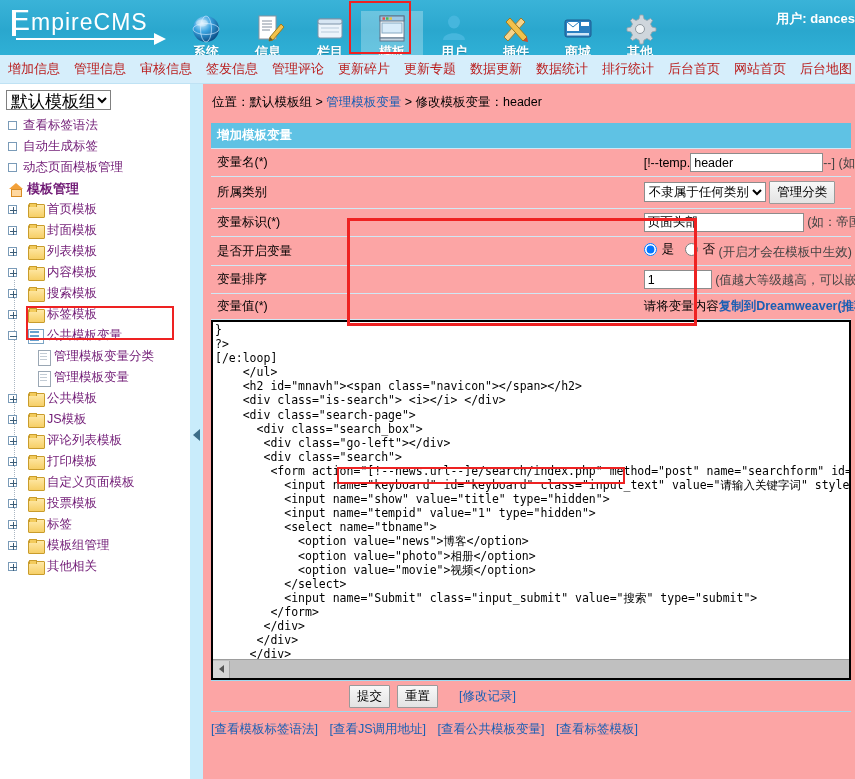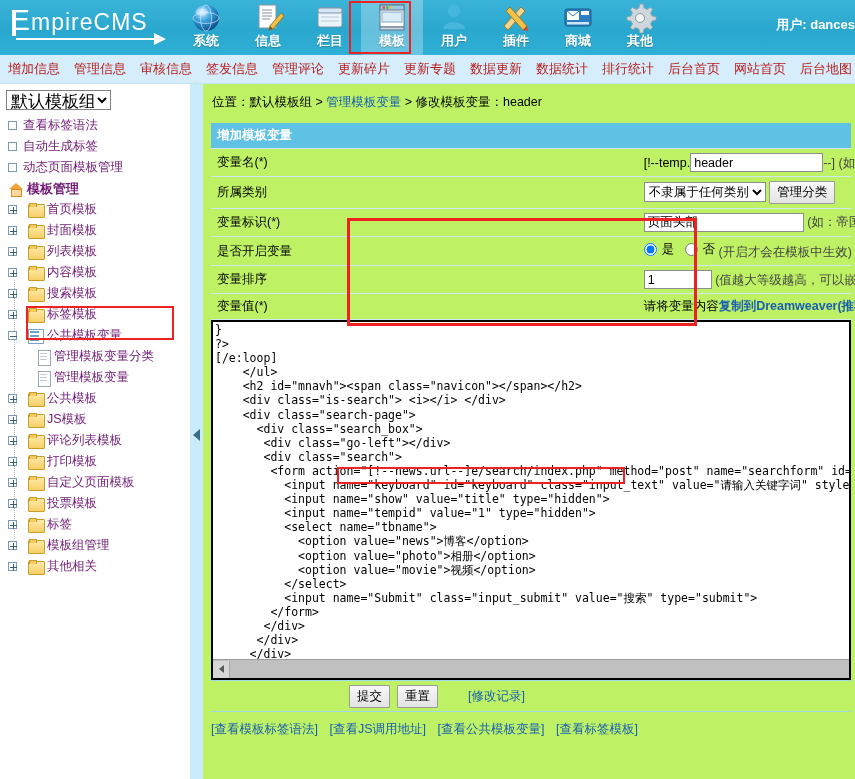--- a/index.html
+++ b/index.html
@@ -42,21 +42,21 @@
     border-left: 12px solid #fff;
     border-top: 6px solid transparent;
     border-bottom: 6px solid transparent;
   }
   #logo .ebar {
     position: absolute; left: 6px; top: 8px;
     width: 4px; height: 26px; background: #fff;
   }
 
   #mainnav {
-    position: absolute; left: 175px; top: 0; height: 55px;
+    position: absolute; left: 175px; top: 11px; height: 55px;
     display: flex; align-items: flex-start;
   }
   .navitem {
     width: 62px; height: 55px;
     text-align: center;
     position: relative;
     cursor: pointer;
   }
   .navitem.active { background: rgba(255,255,255,0.28); }
   .navitem .ic {
@@ -70,21 +70,21 @@
     text-shadow: 0 1px 1px rgba(0,0,0,.25);
   }
   #redbox-nav {
     position: absolute; left: 349px; top: 1px;
     width: 62px; height: 53px;
     border: 2px solid #ee2222;
     pointer-events: none;
     z-index: 9;
   }
   #userinfo {
-    position: absolute; right: 0px; top: 16px;
+    position: absolute; right: 0px; top: 10px;
     color: #ffffff; font-size: 13px; font-weight: bold;
     white-space: nowrap;
   }
 
   
   #subnav {
     height: 29px;
     background: #d6eefb;
     border-bottom: 1px solid #bfe2f4;
     display: flex; align-items: center;
@@ -231,21 +231,21 @@
   #collapse .ar {
     position: absolute; left: 3px; top: 345px;
     border-top: 6px solid transparent;
     border-bottom: 6px solid transparent;
     border-right: 7px solid #3c6d88;
   }
 
   
   #main {
     flex: 1;
-    background: #bef264;
+    background: #fca5a5;
     padding: 10px 0 15px 8px;
     overflow: hidden;
     position: relative;
   }
   #breadcrumb {
     font-size: 12.5px; color: #000; margin: 0 0 12px 1px;
     white-space: nowrap;
   }
   #breadcrumb a { color: #1a5fb4; text-decoration: none; }
 
@@ -365,21 +365,21 @@
   #submitrow {
     width: 640px;
     border-top: 1px solid #9fd9ef;
     border-bottom: 1px solid #9fd9ef;
     height: 32px;
     display: flex; align-items: center;
     padding-left: 138px;
     gap: 7px;
     margin-top: 0px;
   }
-  #submitrow .rec { color: #1a5fb4; font-size: 12.5px; margin-left: 23px; cursor: pointer; }
+  #submitrow .rec { color: #1a5fb4; font-size: 12.5px; margin-left: 14px; cursor: pointer; }
   #footlinks {
     margin-top: 9px;
     font-size: 12.5px;
     color: #1a5fb4;
     white-space: nowrap;
   }
   #footlinks span { margin-right: 8px; cursor: pointer; }
 </style>
 </head>
 <body>

